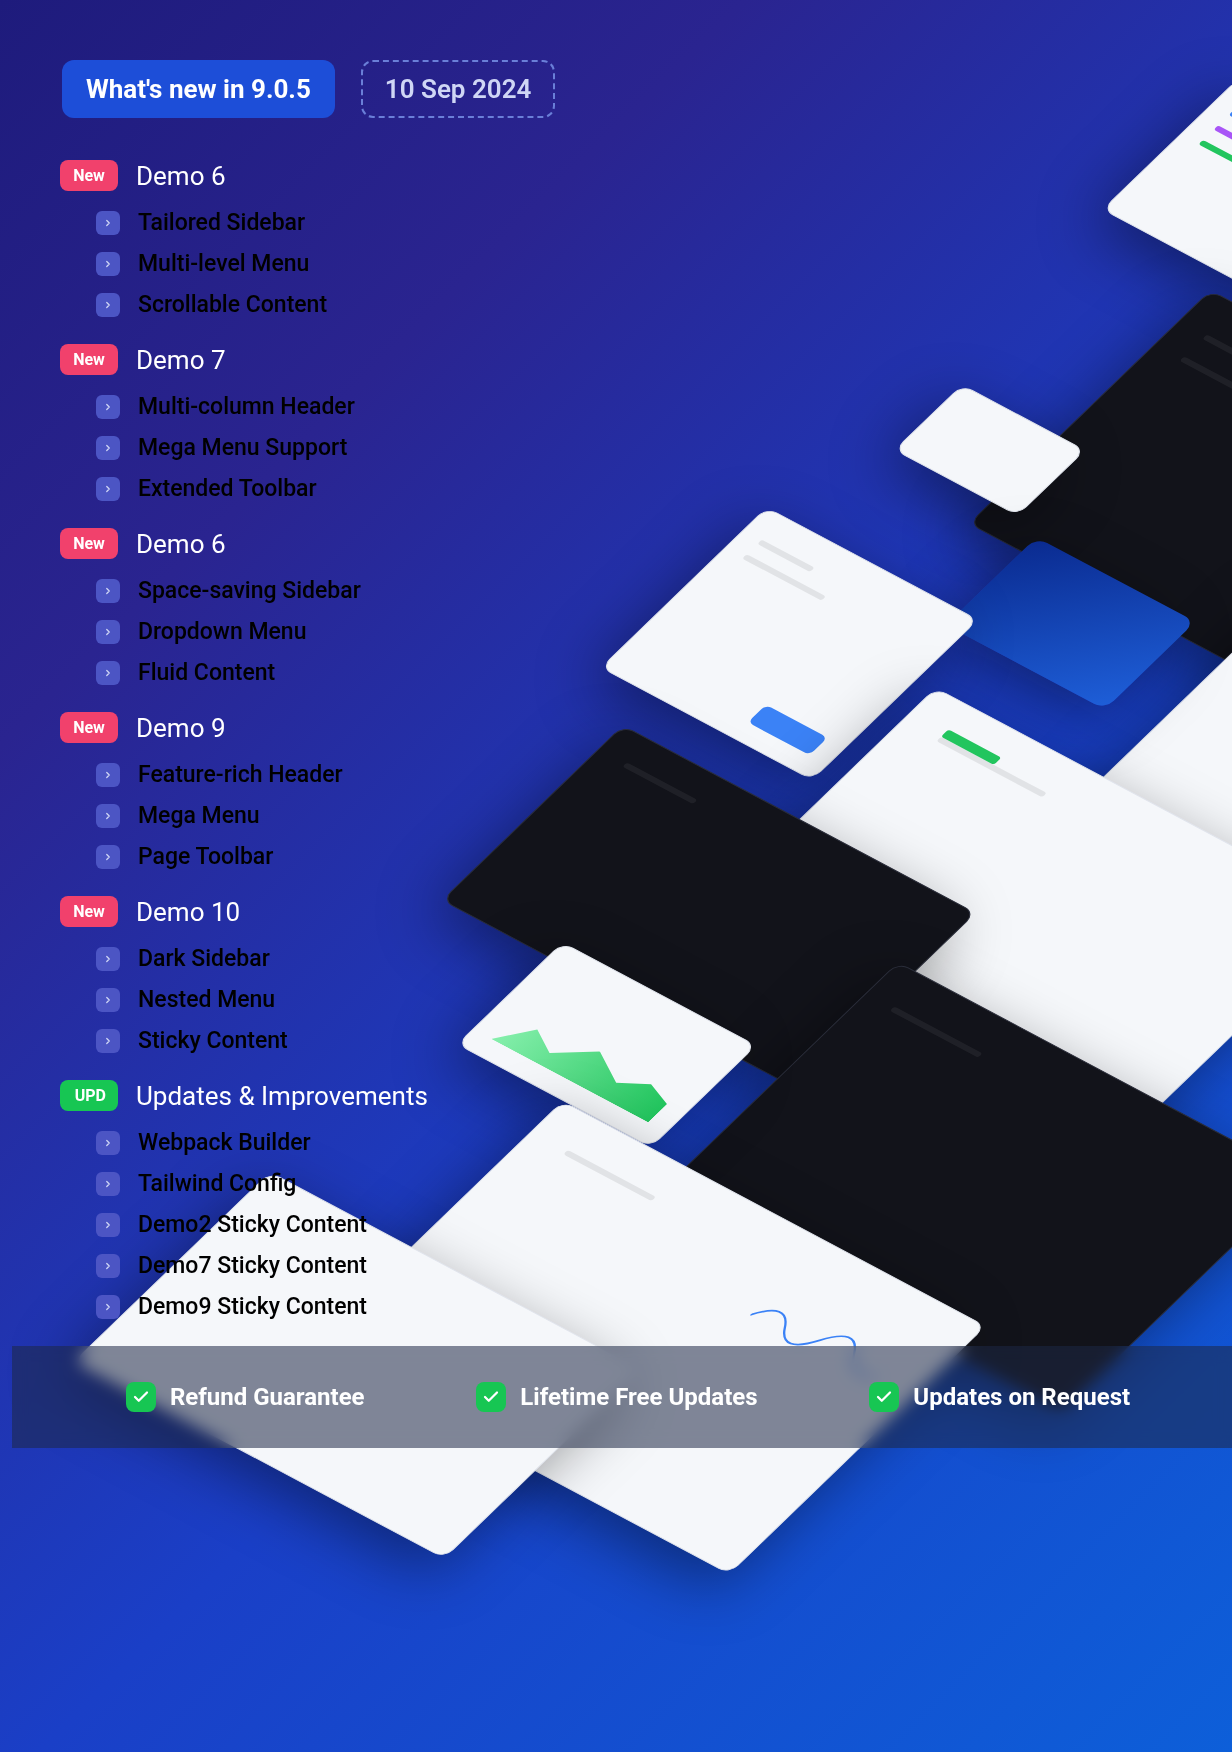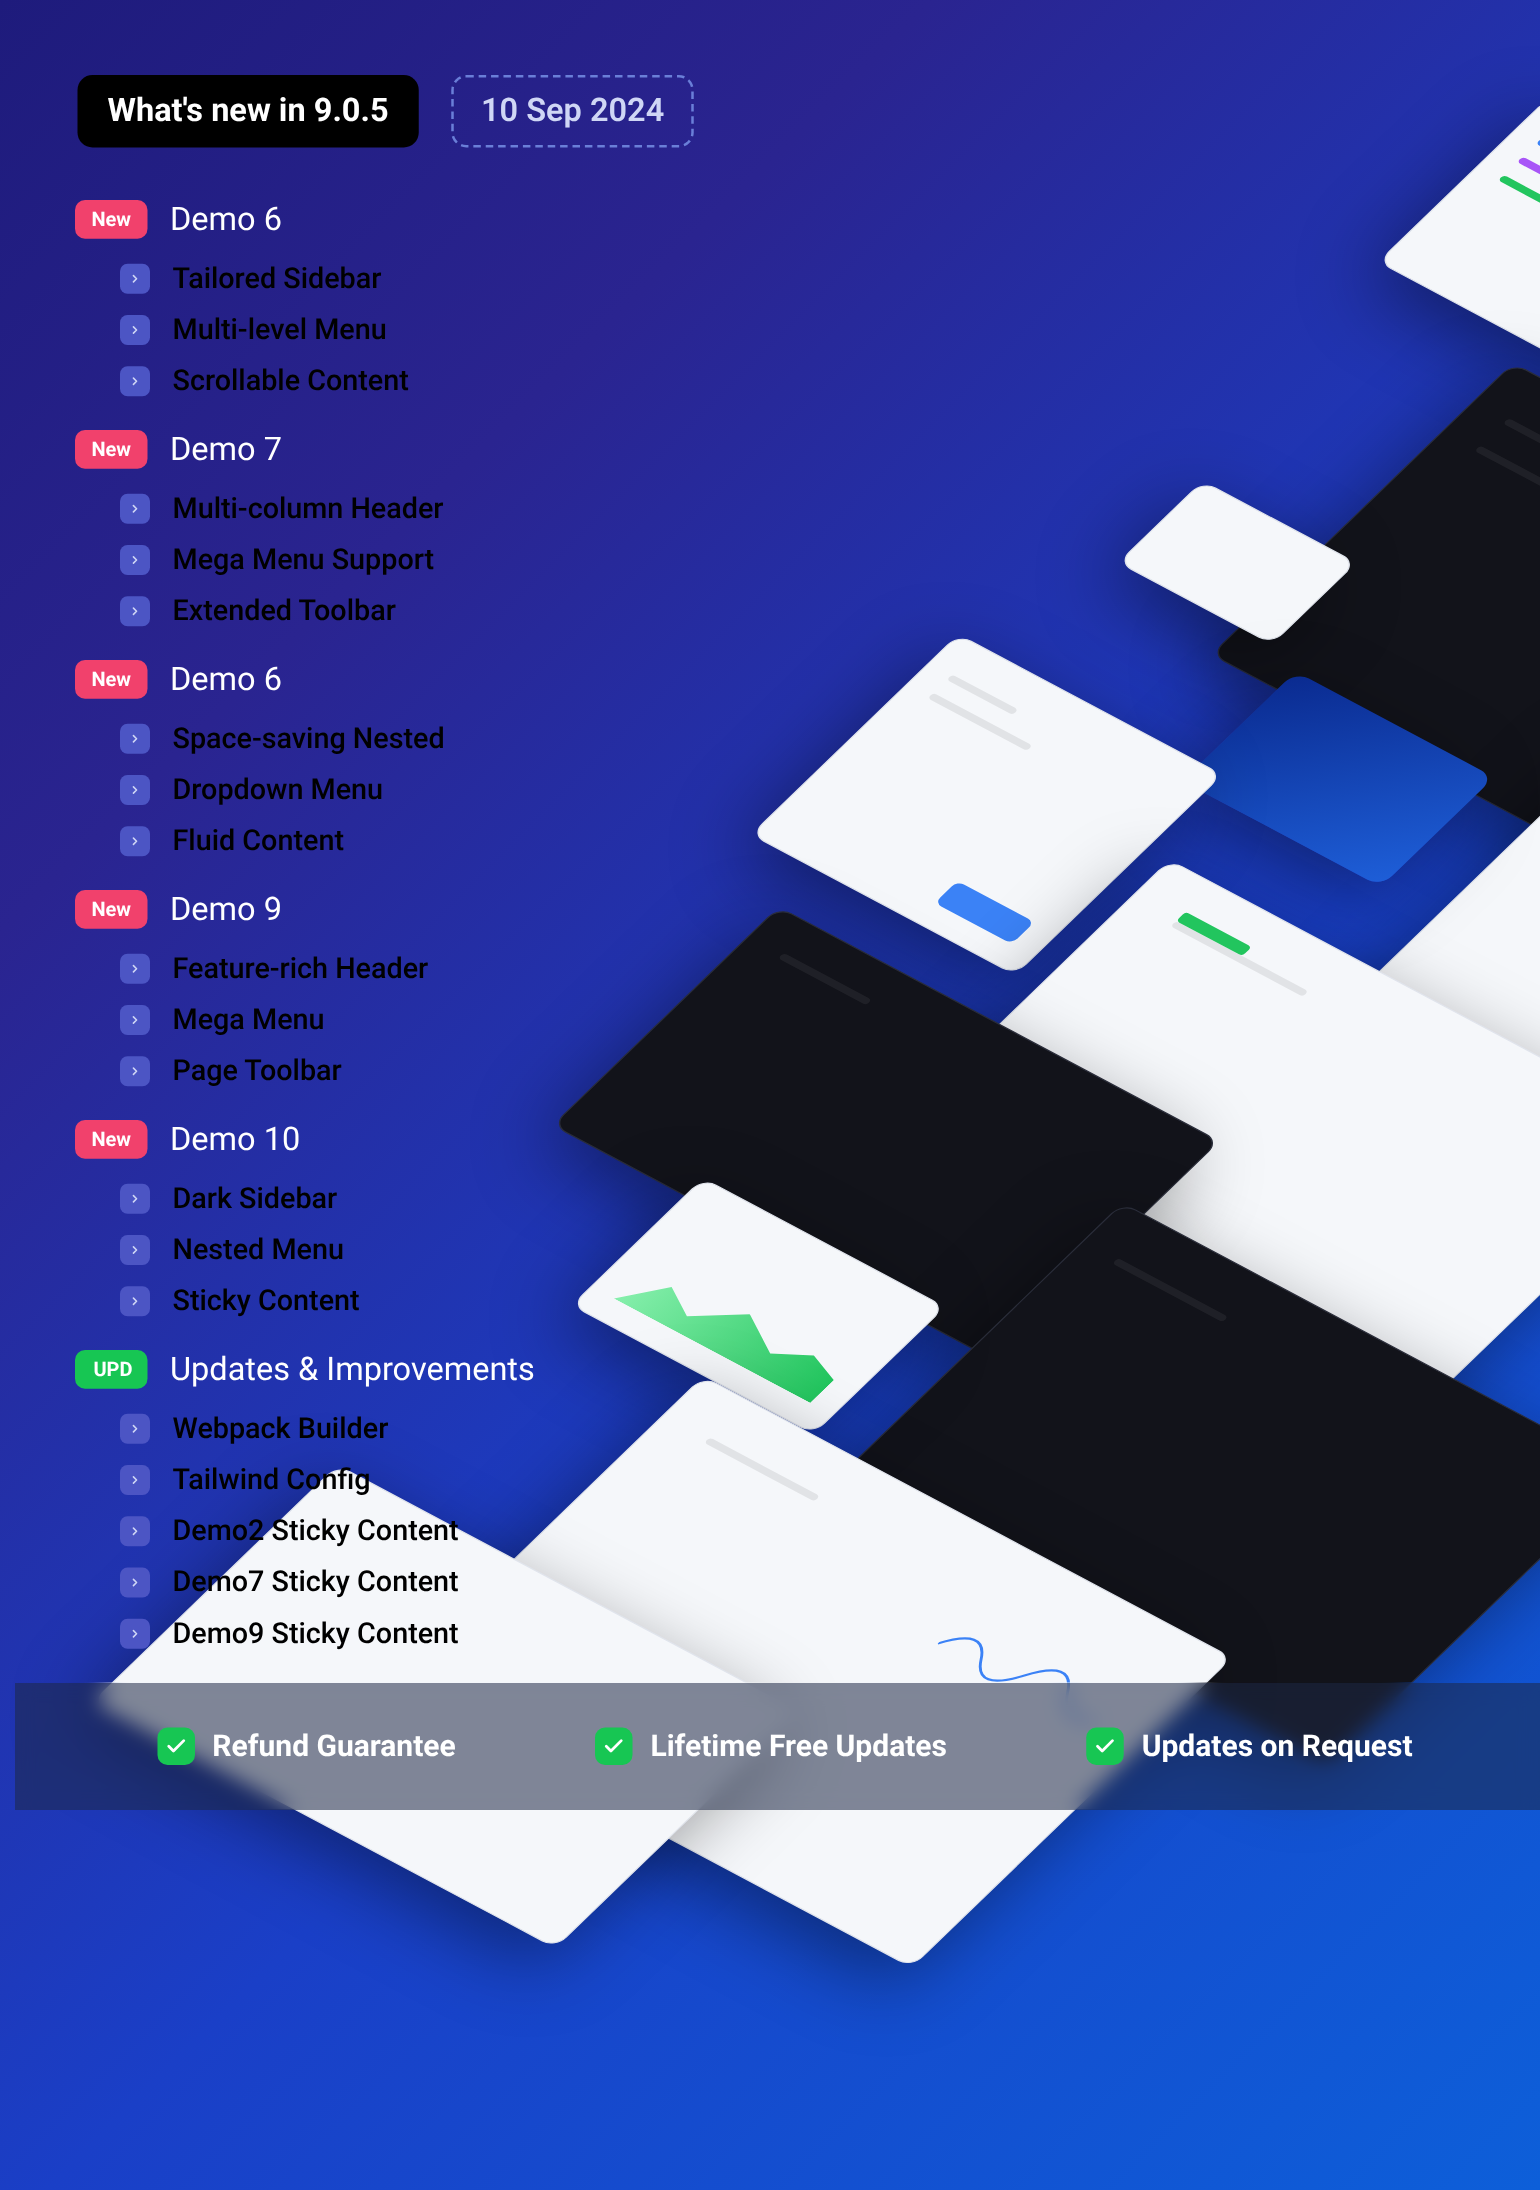--- a/index.html
+++ b/index.html
@@ -13,21 +13,21 @@
   overflow: hidden;
   border-radius: 24px;
 }
 .header-row {
   display: flex;
   align-items: center;
   gap: 26px;
   padding: 60px 0 0 62px;
 }
 .version-badge {
-  background: #000000;
+  background: #1d4ed8;
   color: #fff;
   font-size: 26px;
   font-weight: 700;
   padding: 14px 24px;
   border-radius: 12px;
 }
 .date-badge {
   border: 2px dashed #6a7fd8;
   color: #cfd6f5;
   font-size: 26px;
@@ -294,21 +294,21 @@
         <span class="tag tag-new">New</span>
         <span class="section-title">Demo 6</span>
       </div>
       <ul class="item-list">
         <li>
           <span class="chevron">
             <svg viewBox="0 0 24 24" fill="none" stroke="#cfd6f5" stroke-width="3" stroke-linecap="round" stroke-linejoin="round">
               <polyline points="9 18 15 12 9 6"></polyline>
             </svg>
           </span>
-          <span class="item-text">Space-saving Nested</span>
+          <span class="item-text">Space-saving Sidebar</span>
         </li>
         <li>
           <span class="chevron">
             <svg viewBox="0 0 24 24" fill="none" stroke="#cfd6f5" stroke-width="3" stroke-linecap="round" stroke-linejoin="round">
               <polyline points="9 18 15 12 9 6"></polyline>
             </svg>
           </span>
           <span class="item-text">Dropdown Menu</span>
         </li>
         <li>

